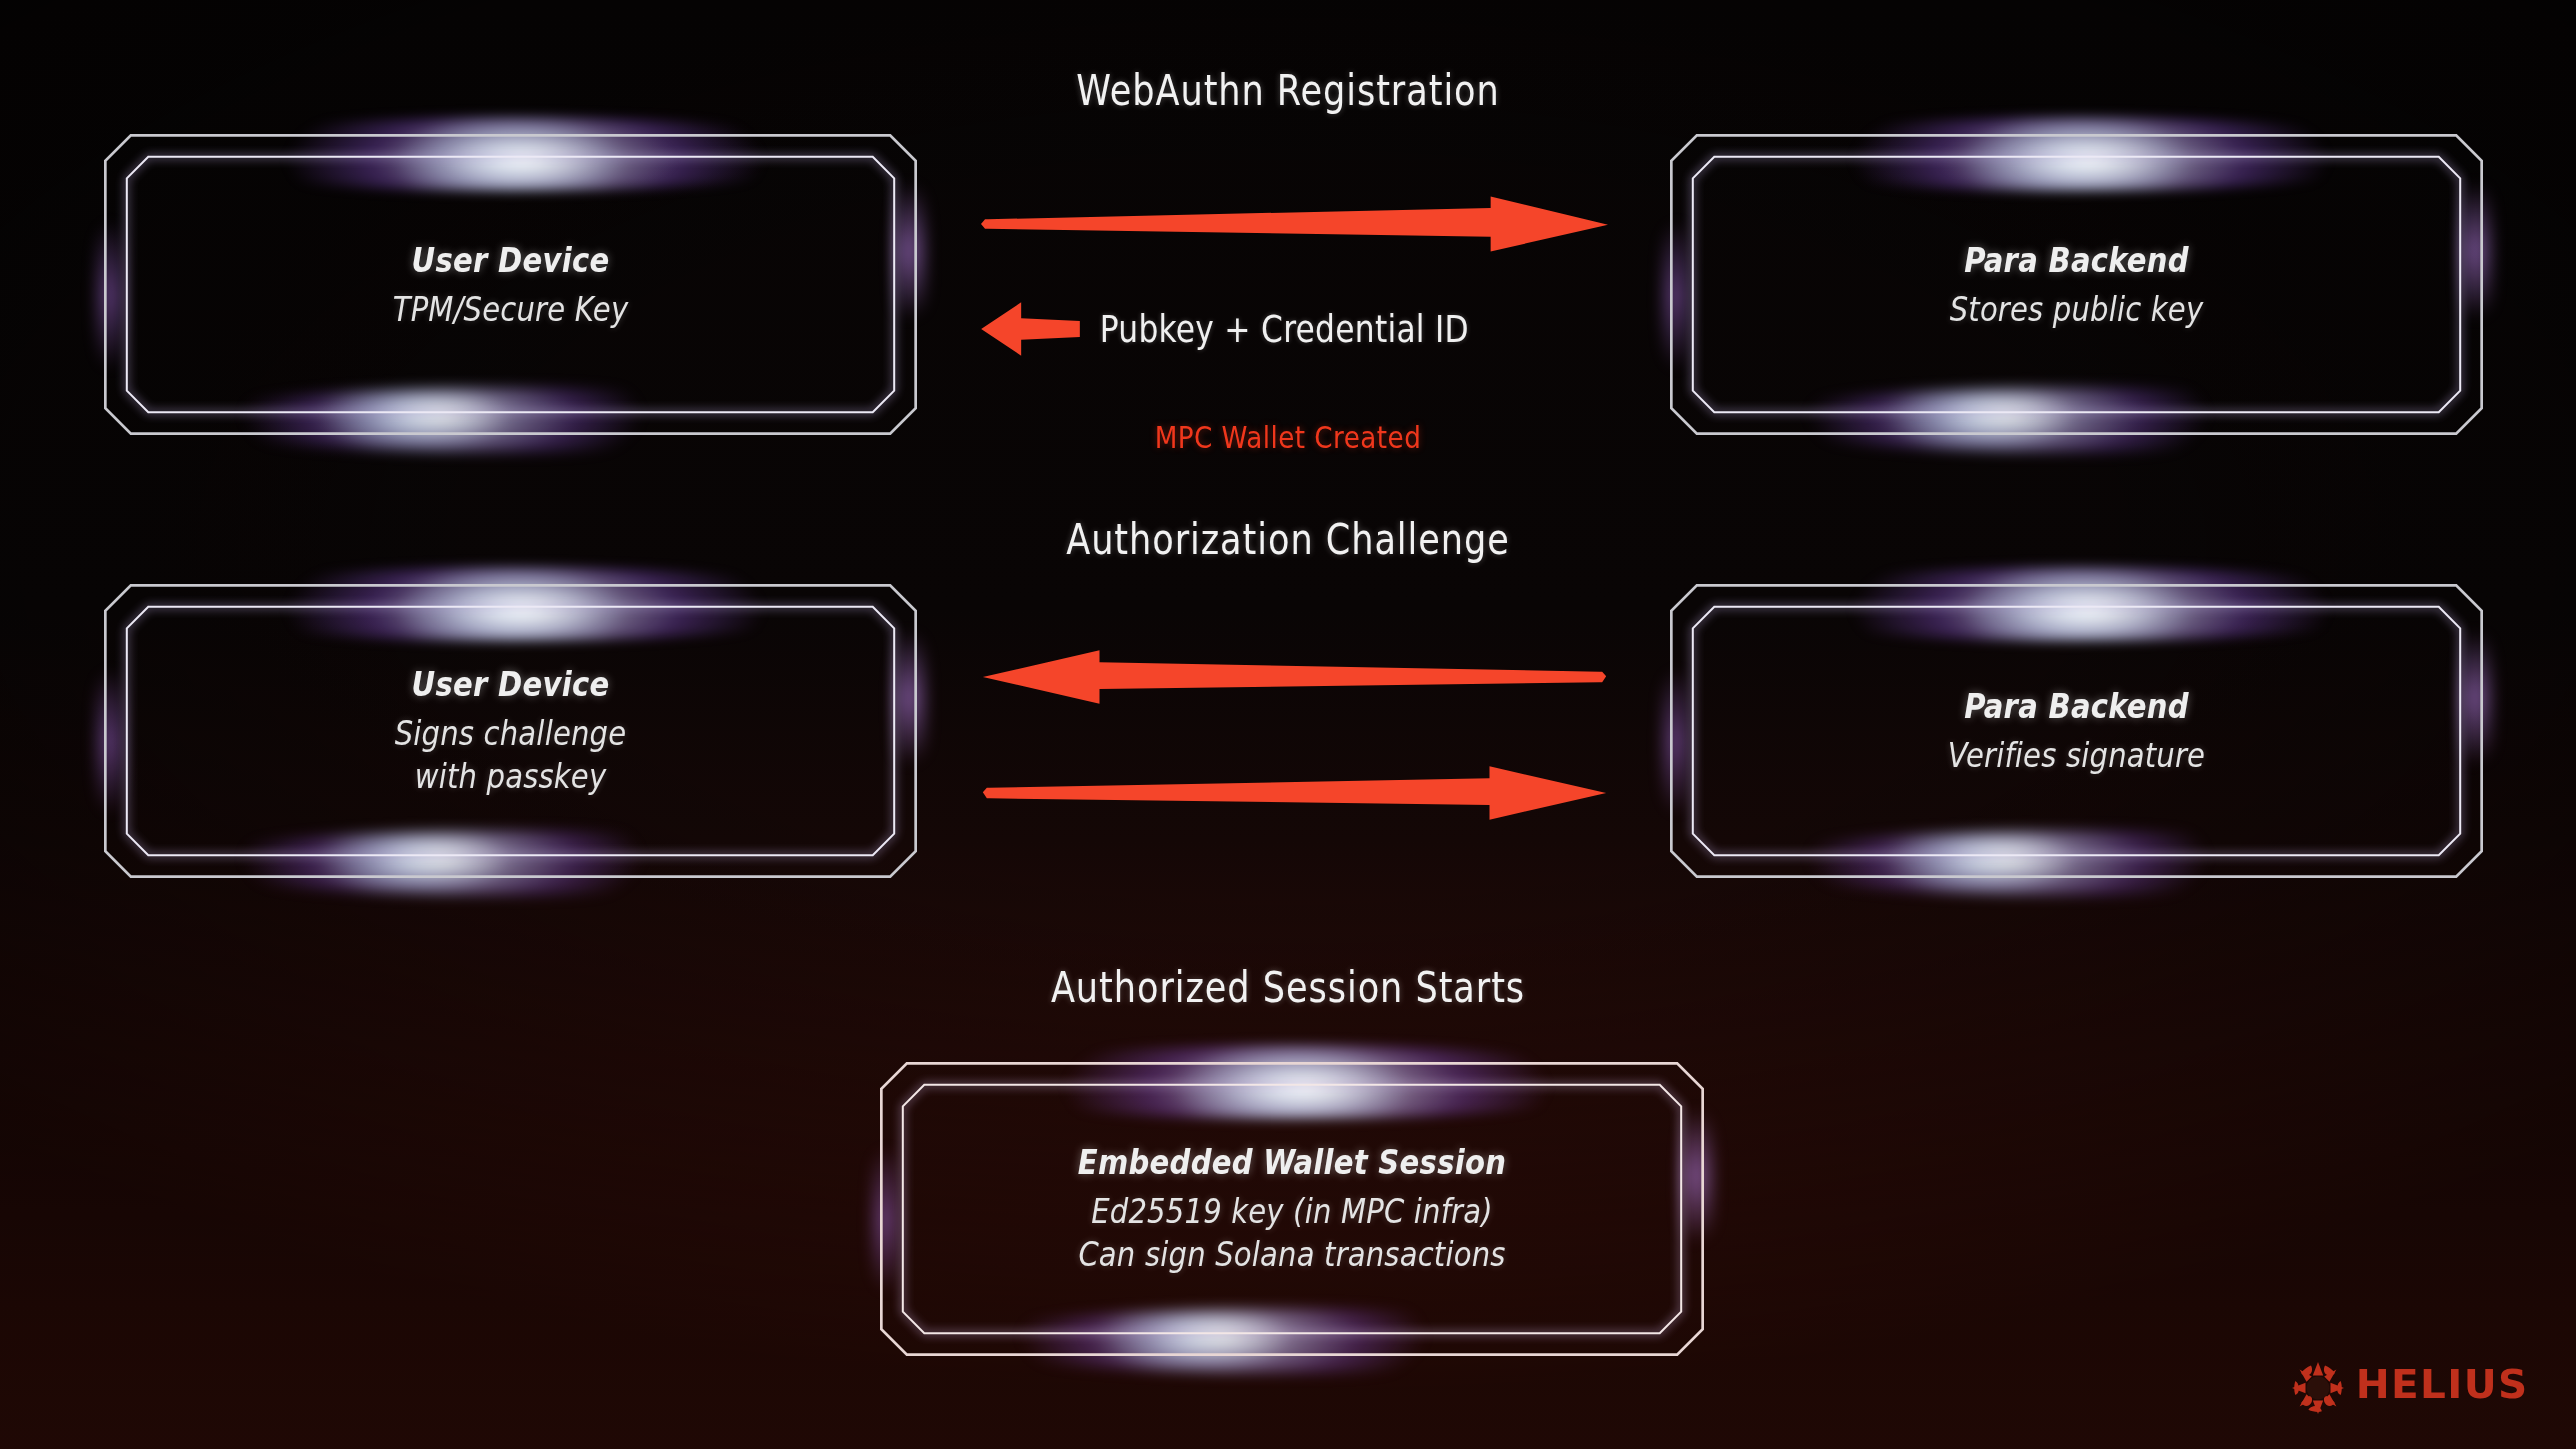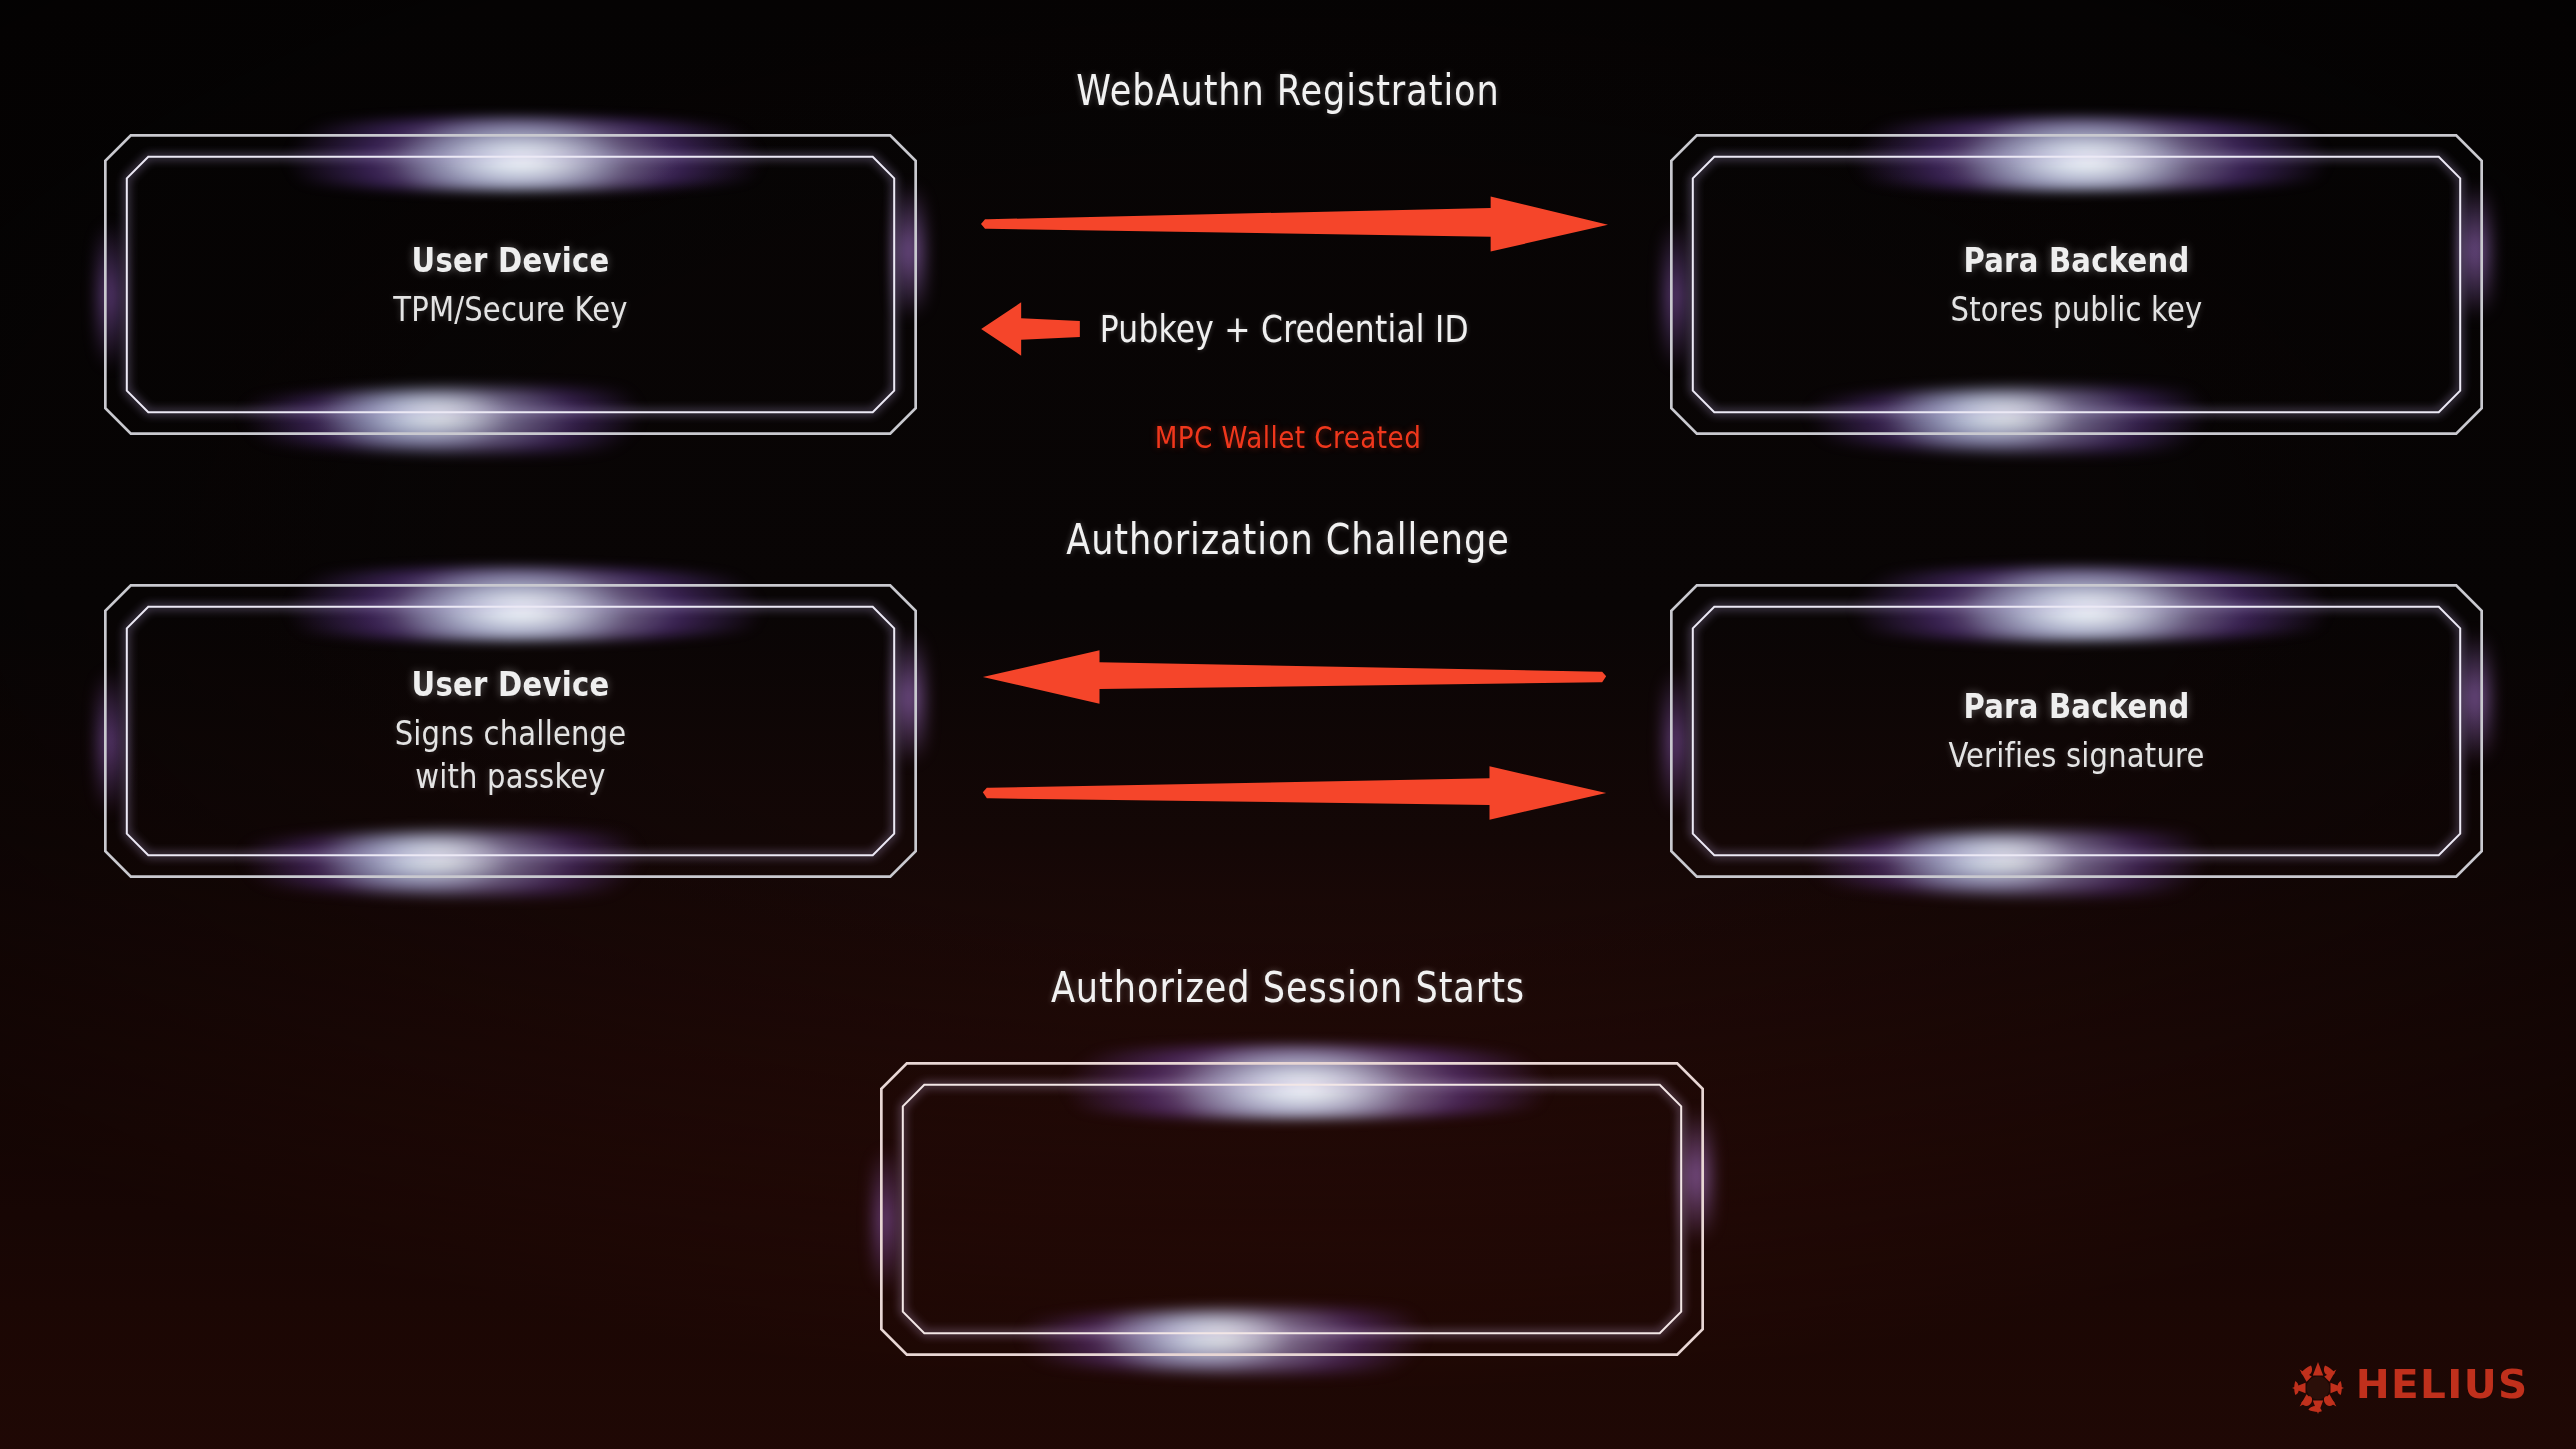--- a/index.html
+++ b/index.html
@@ -40,21 +40,21 @@
     font-weight:300;
     font-size:42px;
     letter-spacing:1px;
     white-space:nowrap;
     text-align:center;
     transform:translateX(-50%) scaleX(.93);
     text-shadow:0 0 6.7px rgba(255,255,255,.28);
   }
 
   
-  .glow-box{ position:absolute; }
+  .glow-box{ position:absolute;font-style:italic; }
   .glow-box svg{ position:absolute; inset:0; width:100%; height:100%; overflow:visible; }
 
   .box-content{
     position:absolute; left:0; right:0; top:50%;
     transform:translateY(-50%);
     text-align:center;
     padding:0 27px;
   }
   .box-title{
     color:#efefef;
@@ -275,20 +275,25 @@
     <svg viewBox="0 0 1228 438" preserveAspectRatio="none">
       <defs>
         <filter id="gl5" x="-30%" y="-40%" width="160%" height="180%">
           <feGaussianBlur stdDeviation="7"></feGaussianBlur>
         </filter>
       </defs>
       <polygon points="40,2 1188,2 1226,40 1226,398 1188,436 40,436 2,398 2,40" fill="none" stroke="#e8d6d4" stroke-width="4"></polygon>
       <polygon points="66,34 1162,34 1194,66 1194,372 1162,404 66,404 34,372 34,66" fill="none" stroke="#c3a8d8" stroke-width="4" filter="url(#gl5)" opacity=".85"></polygon>
       <polygon points="66,34 1162,34 1194,66 1194,372 1162,404 66,404 34,372 34,66" fill="none" stroke="#f3e7e6" stroke-width="3"></polygon>
     </svg>
+    <div class="box-content">
+      <div class="box-title">Embedded Wallet Session</div>
+      <div class="box-line">Ed25519 key (in MPC infra)</div>
+      <div class="box-line">Can sign Solana transactions</div>
+    </div>
   </div>
 
 </div>
 
 <div id="helius-logo">
   <svg width="52" height="52" viewBox="0 0 100 100">
     <g fill="#c0301c">
       <g>
         <polygon points="50,0 60,26 40,26"></polygon>
         <polygon points="100,50 74,60 74,40"></polygon>

